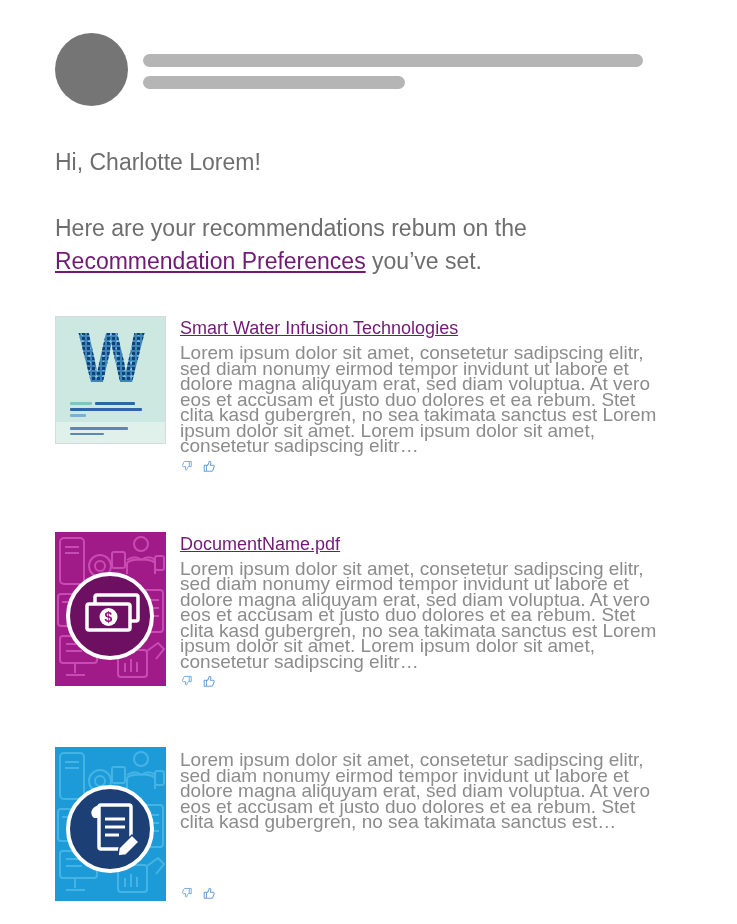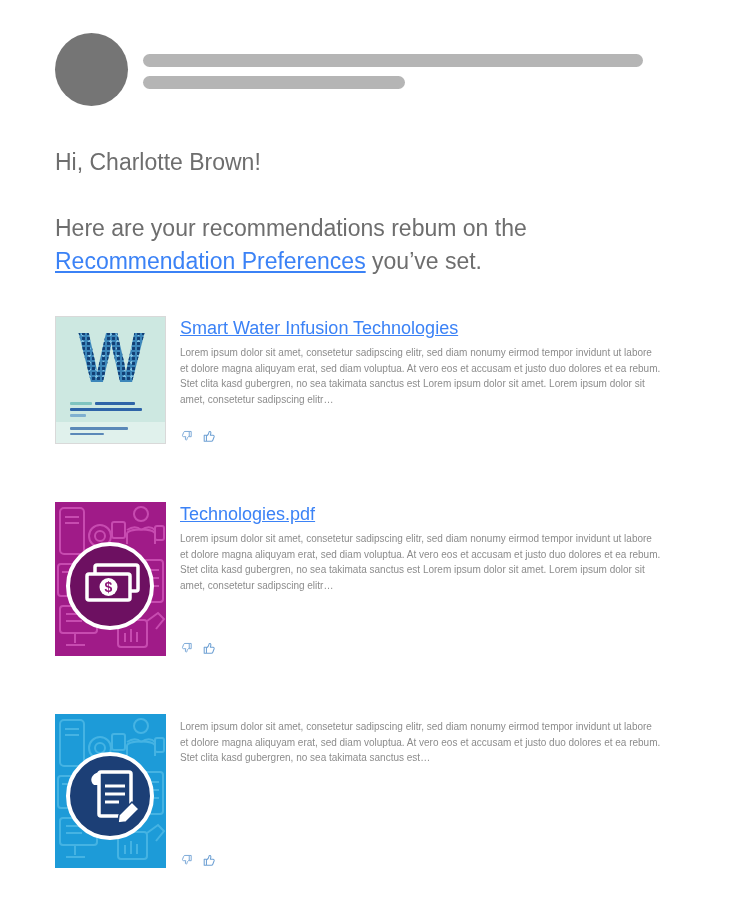--- a/index.html
+++ b/index.html
@@ -16,32 +16,32 @@
   .masthead { display: flex; align-items: flex-start; margin-bottom: 42px; }
   .avatar { width: 73px; height: 73px; border-radius: 50%; background: #757575; flex: none; }
   .bars { margin-left: 15px; padding-top: 21px; }
   .bar { height: 13px; border-radius: 7px; background: #b5b5b5; }
   .bar-long { width: 500px; }
   .bar-short { width: 262px; margin-top: 9px; }
 
   
   .greeting { font-size: 23px; color: #6e6e6e; line-height: 28px; }
   .intro { font-size: 23px; color: #6e6e6e; line-height: 33px; max-width: 620px; margin-top: 36px; }
-  .intro a, .card-title { color: #3b82f6; text-decoration: underline; cursor: pointer; }
+  .intro a, .card-title { color: #701a75; text-decoration: underline; cursor: pointer; }
 
   
   .cards { margin-top: 38px; }
   .card { display: flex; margin-bottom: 58px; }
   .thumb { width: 111px; flex: none; margin-right: 14px; overflow: hidden; position: relative; }
   .thumb-tall { height: 154px; }
   .thumb-sq { height: 128px; border: 1px solid #d9d9d9; }
   .card-body { width: 482px; display: flex; flex-direction: column; }
   .mh1 { min-height: 128px; } .mh2 { min-height: 154px; }
   .card-title { font-size: 18px; line-height: 24px; display: inline-block; }
-  .card-desc { font-size: 10px; line-height: 15.5px; color: #8c8c8c; margin-top: 5px; }
+  .card-desc { font-size: 19px; line-height: 15.5px; color: #8c8c8c; margin-top: 5px; }
   .feedback { margin-top: auto; display: flex; align-items: center; gap: 7px; padding-top: 4px; }
   .thumb-icon { width: 16px; height: 16px; cursor: pointer; }
   .thumb-icon path { fill: none; stroke: #6fa1d4; stroke-width: 1.3; stroke-linejoin: round; }
   .icon-down { transform: rotate(180deg); width: 14px; height: 14px; }
 
   
   .cover1 { background: #cde8e1; height: 100%; display: flex; flex-direction: column; }
   .w-letter {
     font-weight: 800; font-size: 70px; line-height: 74px; text-align: center;
     letter-spacing: -2px; margin-top: 4px;
@@ -67,21 +67,21 @@
 <div class="content">
 
   <div class="masthead">
     <div class="avatar"></div>
     <div class="bars">
       <div class="bar bar-long"></div>
       <div class="bar bar-short"></div>
     </div>
   </div>
 
-  <div class="greeting">Hi, Charlotte Brown!</div>
+  <div class="greeting">Hi, Charlotte Lorem!</div>
 
   <div class="intro"><span>Here are your recommendations rebum on the </span><a>Recommendation Preferences</a><span> you’ve set.</span></div>
 
   <div class="cards">
 
     <div class="card">
       <div class="thumb thumb-sq">
         <div class="cover1">
           <div class="w-letter">W</div>
           <div class="cover1-lines">
@@ -142,21 +142,21 @@
             <path d="M92 119 l11-8 6 6 -8 10"></path>
           </g>
           <circle cx="55" cy="84" r="42" fill="#6d1061" stroke="#ffffff" stroke-width="4"></circle>
           <rect x="40" y="63" width="43" height="26" rx="2" fill="none" stroke="#ffffff" stroke-width="3.5"></rect>
           <rect x="32" y="72" width="43" height="26" rx="2" fill="#6d1061" stroke="#ffffff" stroke-width="3.5"></rect>
           <circle cx="53.5" cy="85" r="9" fill="#ffffff"></circle>
           <text x="53.5" y="90" text-anchor="middle" font-family="Liberation Sans, sans-serif" font-size="14" font-weight="bold" fill="#8d1677">$</text>
         </svg>
       </div>
       <div class="card-body mh2">
-        <a class="card-title">Technologies.pdf</a>
+        <a class="card-title">DocumentName.pdf</a>
         <div class="card-desc">Lorem ipsum dolor sit amet, consetetur sadipscing elitr, sed diam nonumy eirmod tempor invidunt ut labore et dolore magna aliquyam erat, sed diam voluptua. At vero eos et accusam et justo duo dolores et ea rebum. Stet clita kasd gubergren, no sea takimata sanctus est Lorem ipsum dolor sit amet. Lorem ipsum dolor sit amet, consetetur sadipscing elitr…</div>
         <div class="feedback">
           <svg class="thumb-icon icon-down" viewBox="0 0 20 20">
               <path d="M4 9 h2.8 v7.5 H4 z M6.8 10 c1.5-1 3-2.6 3.2-4.7 c.1-1.4 2-1.4 2.3 0 c.2 1.2-.3 2.7-.6 3.7 h3.4 c1 0 1.6 1 1.3 1.9 l-1.5 4.1 c-.3.8-1 1.5-1.9 1.5 H6.8"></path>
             </svg>
           <svg class="thumb-icon" viewBox="0 0 20 20">
               <path d="M4 9 h2.8 v7.5 H4 z M6.8 10 c1.5-1 3-2.6 3.2-4.7 c.1-1.4 2-1.4 2.3 0 c.2 1.2-.3 2.7-.6 3.7 h3.4 c1 0 1.6 1 1.3 1.9 l-1.5 4.1 c-.3.8-1 1.5-1.9 1.5 H6.8"></path>
             </svg>
         </div>
       </div>

